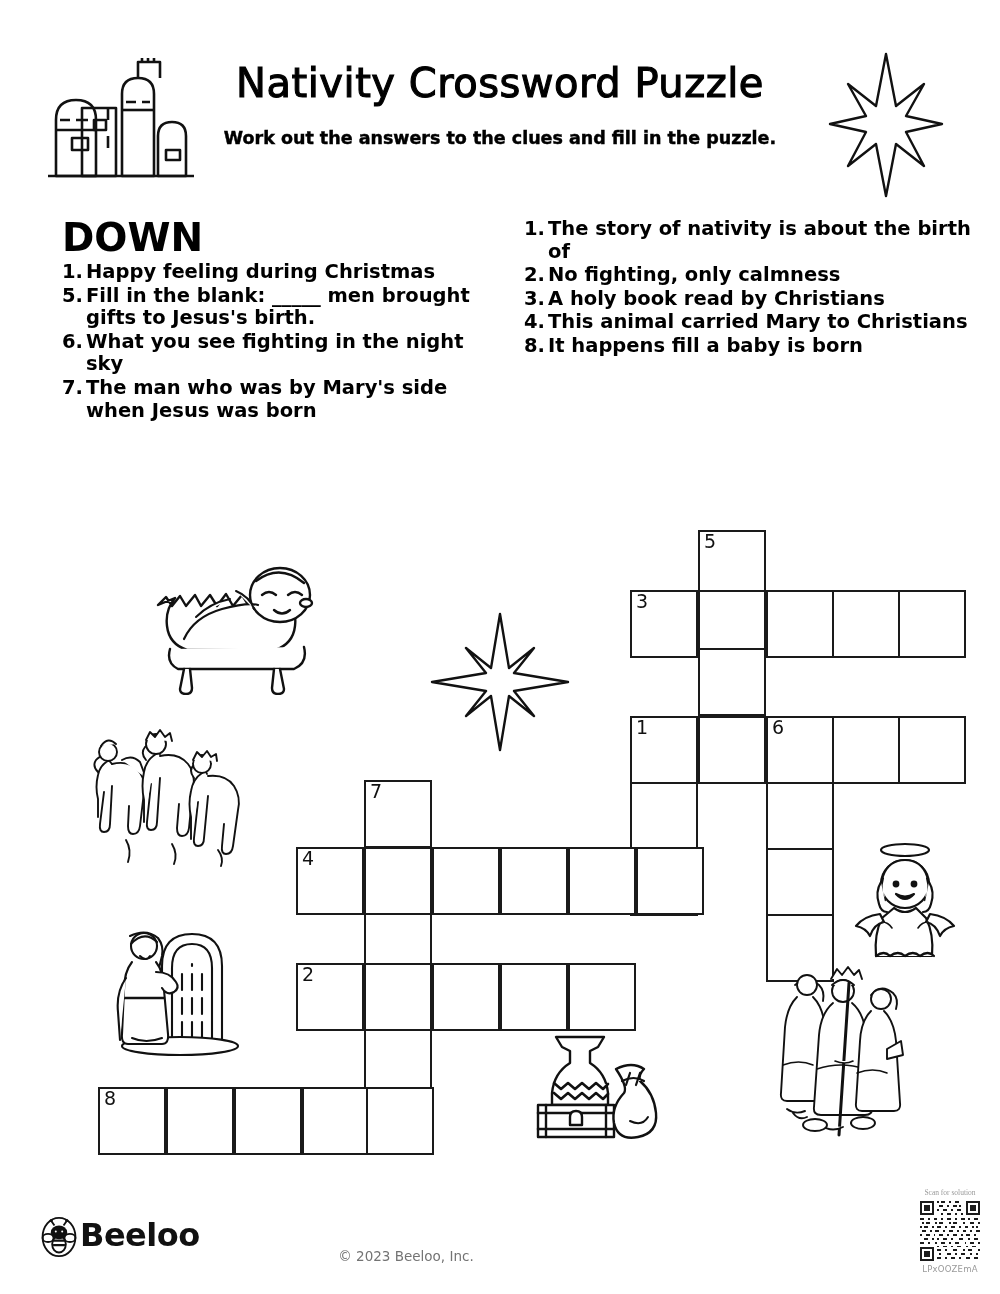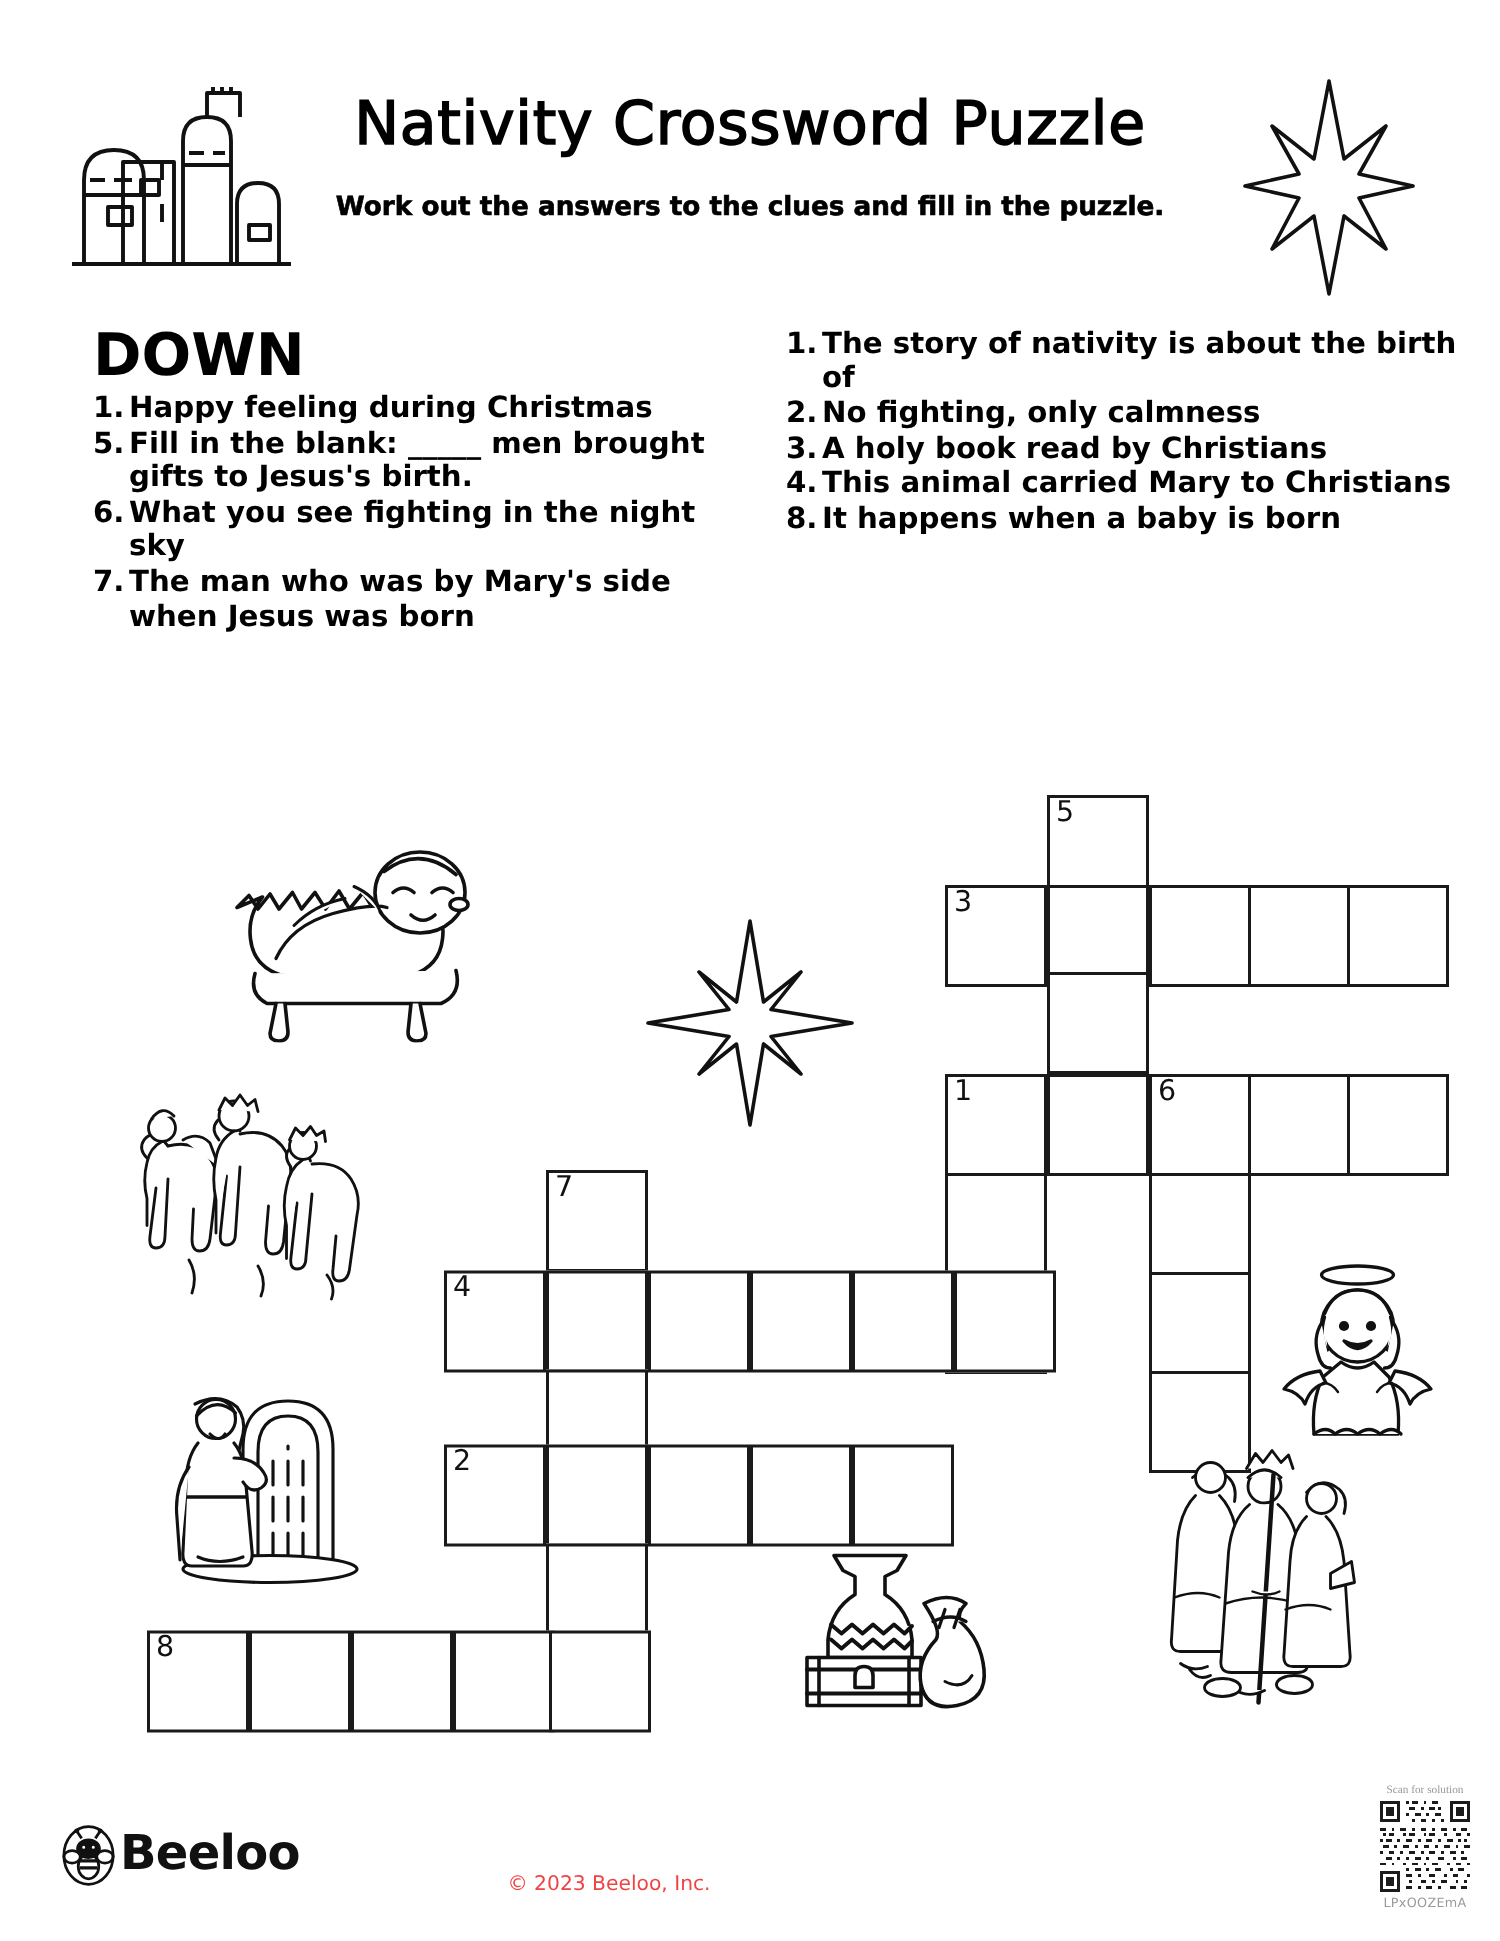--- a/index.html
+++ b/index.html
@@ -66,21 +66,21 @@
 
   
   .footer{position:absolute;left:0;top:1186px;width:1000px;height:108px;}
   .brand{position:absolute;left:38px;top:30px;display:flex;align-items:flex-start;}
   .brand-name{
     font-family:"DejaVu Sans", sans-serif;
     font-weight:bold;font-size:32px;letter-spacing:-0.5px;color:#111;
   }
   .copyright{
     position:absolute;left:0;top:62px;width:812px;text-align:center;
-    font-family:"DejaVu Sans", sans-serif;font-size:13.5px;color:#ef4444;
+    font-family:"DejaVu Sans", sans-serif;font-size:13.5px;color:#737373;
   }
   .qr-block{position:absolute;left:908px;top:2px;width:84px;text-align:center;}
   .qr-caption{font-family:Liberation Serif, serif;font-size:7.5px;color:#9a9a9a;line-height:1.2;}
   .qr-code{width:64px;height:64px;margin:2px auto 1px auto;}
   .qr-id{font-family:"DejaVu Sans", sans-serif;font-size:8.5px;color:#9a9a9a;letter-spacing:0.2px;}
 </style>
 </head>
 <body>
 
 <div class="page">
@@ -156,21 +156,21 @@
         <li class="clue-item">
           <span class="clue-num">3.</span>
           <span class="clue-text">A holy book read by Christians</span>
         </li>
         <li class="clue-item">
           <span class="clue-num">4.</span>
           <span class="clue-text">This animal carried Mary to Christians</span>
         </li>
         <li class="clue-item">
           <span class="clue-num">8.</span>
-          <span class="clue-text">It happens when a baby is born</span>
+          <span class="clue-text">It happens fill a baby is born</span>
         </li>
       </ul>
     </div>
   </div>
 
   <div class="puzzle-area">
     <div id="grid-root">
         <div class="cell" style="left: 698px; top: 530px; width: 68px; height: 68px;">
           <span class="num">5</span>
         </div>

